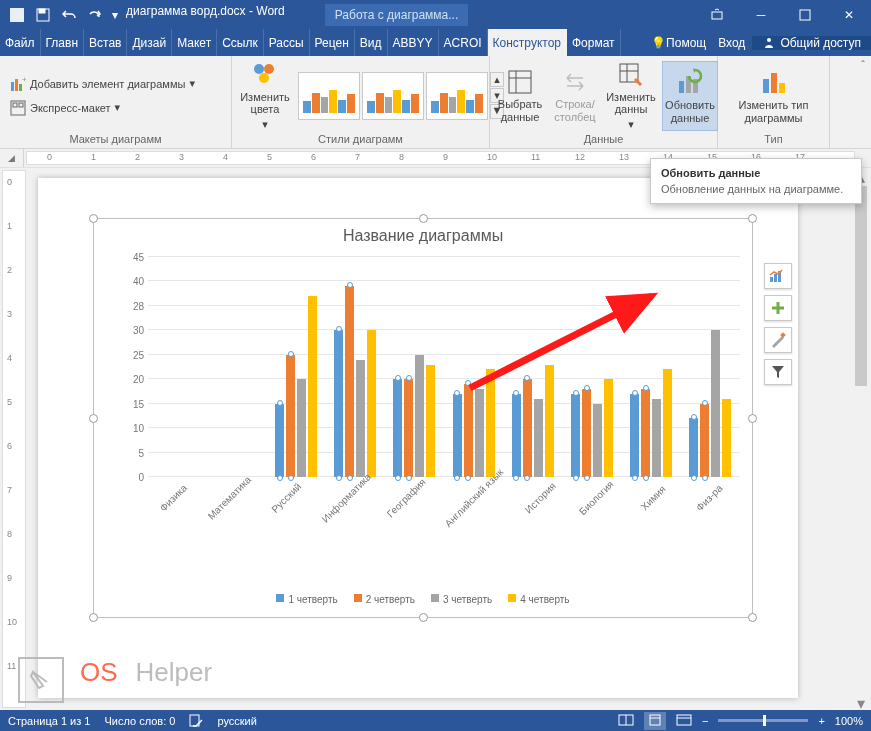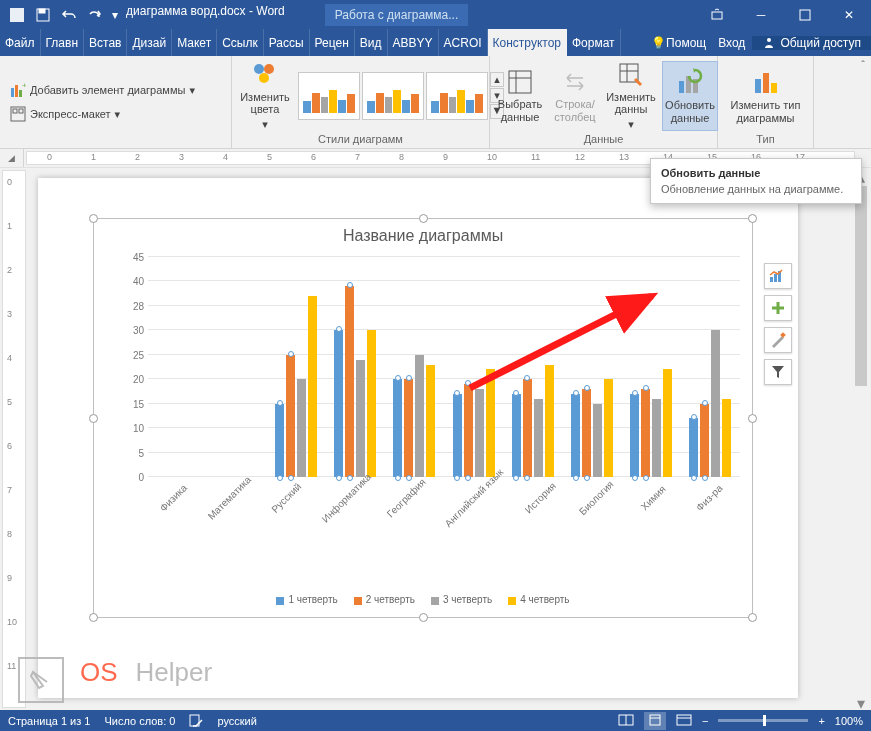--- a/index.html
+++ b/index.html
@@ -42,21 +42,21 @@
 .plot{position:absolute;top:38px;left:54px;right:12px;height:220px}
 .grid-line{position:absolute;left:0;right:0;border-top:1px solid #e6e6e6}
 .ylabel{position:absolute;left:-28px;width:24px;text-align:right;font-size:10px;color:#777;transform:translateY(-50%)}
 .bars-area{position:absolute;inset:0;display:flex;align-items:flex-end}
 .cat{flex:1;display:flex;align-items:flex-end;justify-content:center;gap:2px;height:100%;position:relative}
 .bar{width:9px;position:relative}
 .bar .dot{position:absolute;top:-4px;left:50%;transform:translateX(-50%);width:6px;height:6px;border:1px solid #5b9bd5;background:#fff;border-radius:50%}
 .xlabels{position:absolute;top:262px;left:54px;right:12px;display:flex}
 .xlabel{flex:1;text-align:center;font-size:10px;color:#777;transform:rotate(-45deg) translate(-10px,6px);transform-origin:center;white-space:nowrap}
 .legend{position:absolute;bottom:12px;left:0;right:0;display:flex;justify-content:center;gap:16px;font-size:10px;color:#666}
-.legend span{display:inline-flex;align-items:flex-end;gap:4px}
+.legend span{display:inline-flex;align-items:flex-start;gap:4px}
 .legend i{width:8px;height:8px}
 .side-tools{position:absolute;top:44px;right:-40px;display:flex;flex-direction:column;gap:6px}
 .side-tool{width:28px;height:26px;border:1px solid #c9c9c9;background:#fff;display:flex;align-items:center;justify-content:center;box-shadow:0 1px 2px rgba(0,0,0,.15)}
 .tooltip{position:absolute;top:158px;left:650px;width:212px;background:#fff;border:1px solid #c8c8c8;box-shadow:0 3px 8px rgba(0,0,0,.25);padding:8px 10px;font-size:11px;z-index:50}
 .tooltip b{display:block;margin-bottom:4px;color:#333}
 .tooltip span{color:#666}
 .arrow{position:absolute;z-index:40;pointer-events:none}
 .statusbar{position:absolute;bottom:0;left:0;right:0;height:21px;background:#2b579a;color:#fff;font-size:11px;display:flex;align-items:center;padding:0 8px;gap:14px}
 .statusbar .sright{margin-left:auto;display:flex;align-items:center;gap:10px}
 .watermark{position:absolute;left:18px;bottom:28px;z-index:30;display:flex;align-items:flex-start;gap:16px;opacity:.9}
@@ -153,20 +153,21 @@
             </svg>
           </span><span>Добавить элемент диаграммы</span> ▾</div>
       <div class="rbtn-small"><span class="icon">
             <svg width="16" height="16" viewBox="0 0 16 16" stroke="#666" fill="none">
               <rect x="1" y="1" width="14" height="14"></rect>
               <rect x="3" y="3" width="4" height="4"></rect>
               <rect x="9" y="3" width="4" height="4"></rect>
             </svg>
           </span><span>Экспресс-макет</span> ▾</div>
     </div>
+    <div class="rgroup-label">Макеты диаграмм</div>
   </div>
   <div class="rgroup" style="width:258px">
     <div class="rgroup-body">
       <div class="rbtn-big" style="width:58px">
         <span class="icon">
             <svg width="28" height="28" viewBox="0 0 28 28">
               <circle cx="8" cy="8" r="5" fill="#5b9bd5"></circle>
               <circle cx="18" cy="8" r="5" fill="#ed7d31"></circle>
               <circle cx="13" cy="17" r="5" fill="#ffc000"></circle>
             </svg>
@@ -251,21 +252,21 @@
               <rect x="18" y="12" width="5" height="14" fill="#a5a5a5"></rect>
               <path d="M20 3a6 6 0 11-6 6" stroke="#70ad47" stroke-width="2.5" fill="none"></path>
               <path d="M18 1l3 2-2 3" fill="#70ad47"></path>
             </svg>
           </span>
         <span>Обновить данные</span>
       </div>
     </div>
     <div class="rgroup-label">Данные</div>
   </div>
-  <div class="rgroup" style="width:96px">
+  <div class="rgroup" style="width:112px">
     <div class="rgroup-body">
       <div class="rbtn-big">
         <span class="icon">
             <svg width="30" height="30" viewBox="0 0 30 30">
               <rect x="4" y="12" width="6" height="14" fill="#5b9bd5"></rect>
               <rect x="12" y="6" width="6" height="20" fill="#ed7d31"></rect>
               <rect x="20" y="16" width="6" height="10" fill="#ffc000"></rect>
             </svg>
           </span>
         <span>Изменить тип диаграммы</span>

